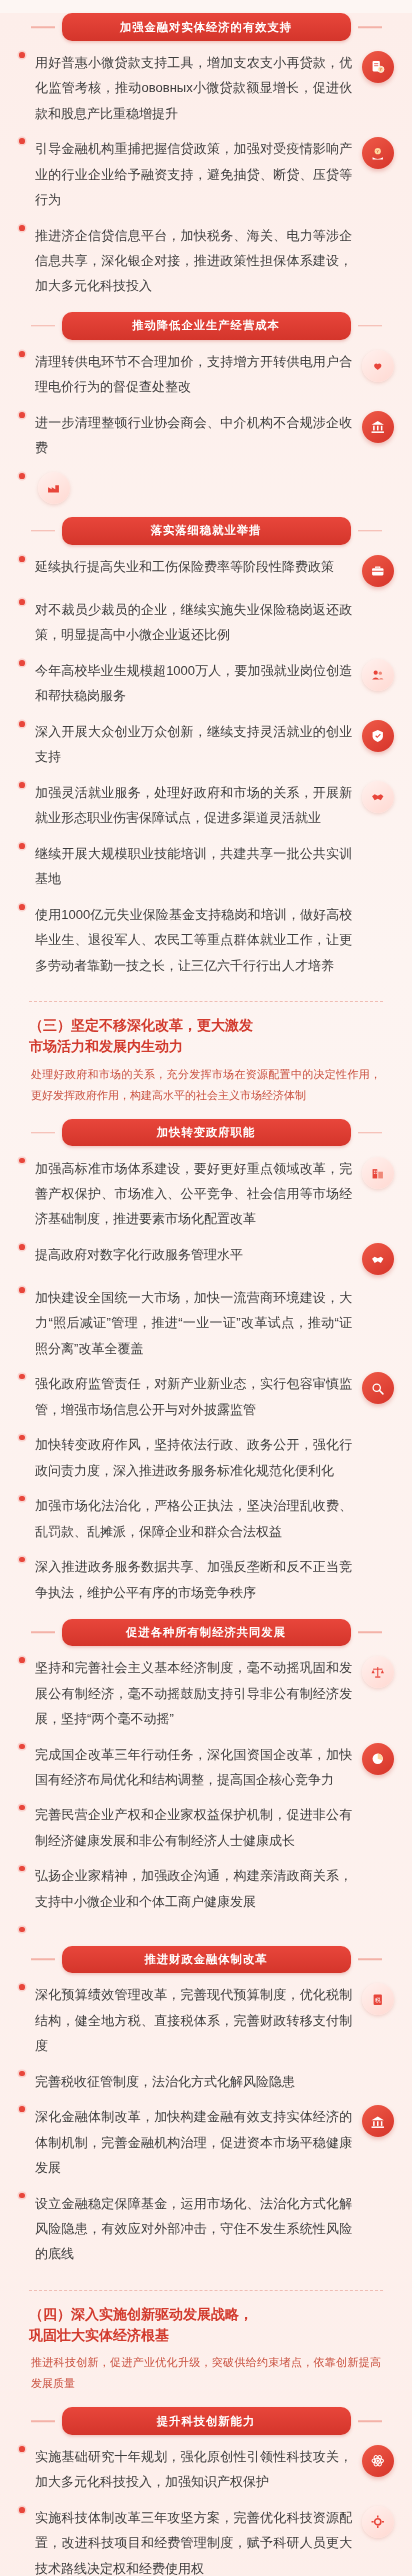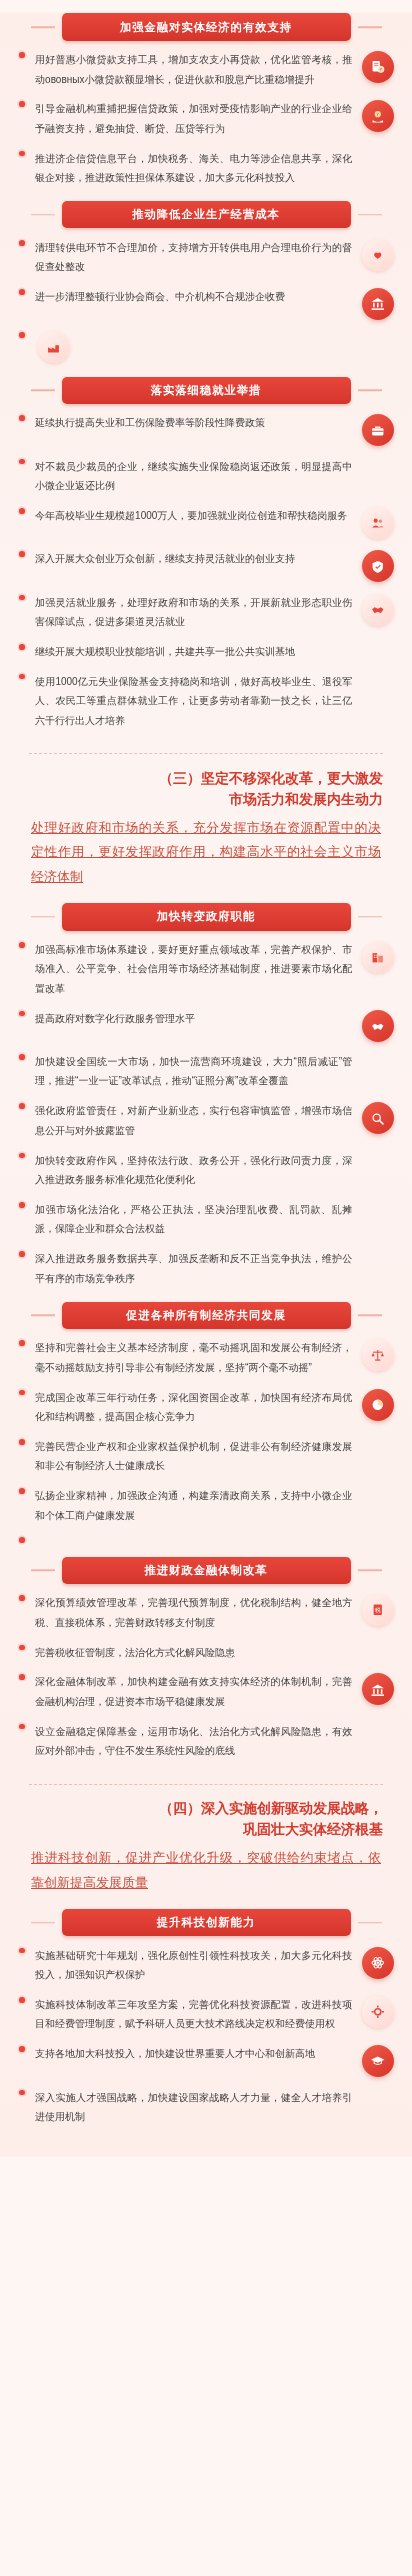--- a/index.html
+++ b/index.html
@@ -15,74 +15,73 @@
   .bar {
     margin: 13.4px auto 9.3px auto;
     width: 289px;
     background: linear-gradient(180deg,#e8463b 0%, #d4352b 100%);
     color: #fff;
     text-align: center;
     font-size: 11.3px;
     font-weight: bold;
     letter-spacing: 1px;
     padding: 6.2px 5.2px;
-    border-radius: 5px;
+    border-radius: 10px;
     box-shadow: 0 1.5px 3.1px rgba(190,50,40,0.25);
     position: relative;
   }
   .bar:before, .bar:after {
     content:"";
     position:absolute;
     top: 50%;
     width: 24px; height: 1.5px;
     background: #f3b2a8;
     transform: translateY(-50%);
   }
   .bar:before { left: -31px; }
   .bar:after { right: -31px; }
 
   
   .chapter {
-    text-align: right;
+    text-align: left;
     color: #d23b2e;
     font-size: 14px;
     font-weight: bold;
     line-height: 1.5;
     margin: 23px 29px 5.2px 29px;
     padding-top: 13.4px;
     border-top: 1px dashed #f0bdb4;
   }
   .chapter .num { display:block; }
   .chapter-sub {
     margin: 6.2px 31px 12.4px 31px;
-    font-size: 13px;
+    font-size: 11px;
     color: #c9503f;
     line-height: 1.9;
     text-align: justify;
-    text-decoration: underline;
   }
 
   
   .block { margin: 0 15.5px 5.2px 15.5px; position: relative; }
   .item {
     display: flex;
     align-items: flex-start;
     margin-bottom: 10.3px;
     gap: 6.2px;
   }
   .item .bulletwrap { width: 13.4px; flex: 0 0 13.4px; display:flex; justify-content:center; padding-top:2.1px; }
   .dot {
     width: 5.7px; height: 5.7px;
     border-radius: 50%;
     background: #e8463b;
     box-shadow: 0 0 0 1.5px rgba(232,70,59,0.18);
   }
   .item .txt {
     flex: 1 1 auto;
-    font-size: 10px;
+    font-size: 13px;
     line-height: 1.95;
     color: #3d3d3d;
     text-align: justify;
   }
   .item .iconwrap {
     flex: 0 0 38px;
     width: 38px;
     display: flex; justify-content: center; align-items: flex-start;
     padding-top: 1px;
   }

